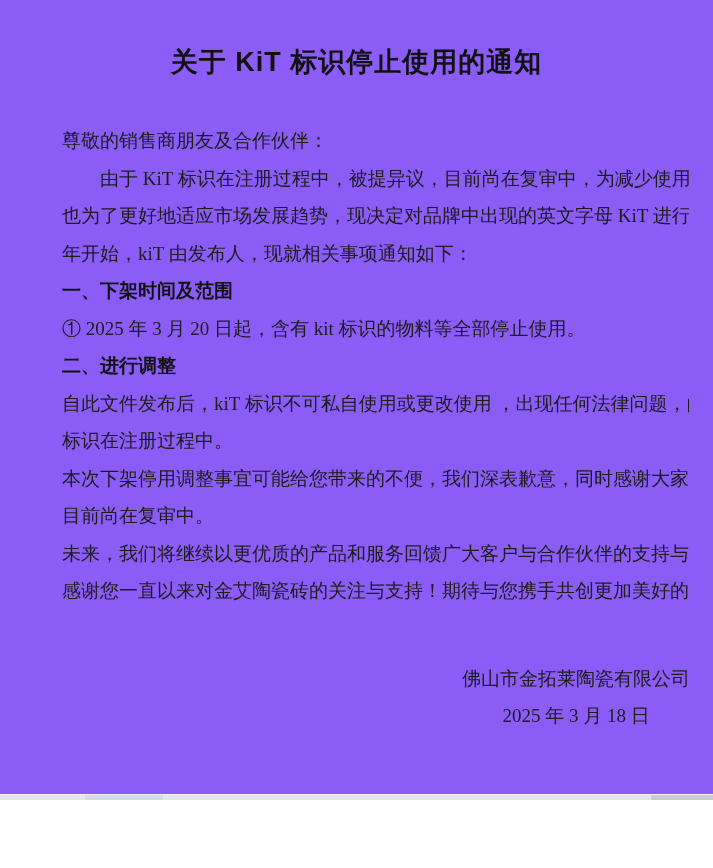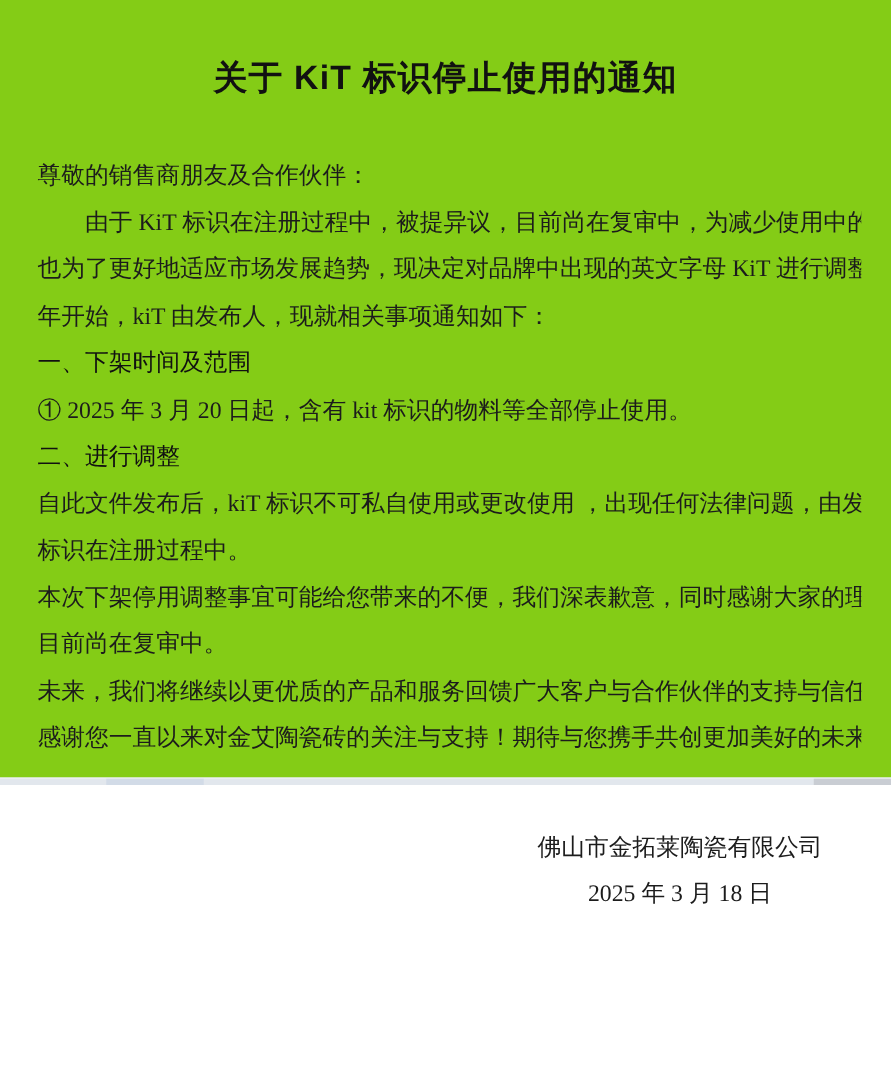--- a/index.html
+++ b/index.html
@@ -5,48 +5,49 @@
   * { margin: 0; padding: 0; box-sizing: border-box; }
   html, body {
     width: 713px; height: 868px;
     background: #ffffff;
     overflow: hidden;
     font-family: "Liberation Serif", "DejaVu Serif", serif;
     color: #1c1c1c;
   }
   .page {
     position: relative;
-    width: 713px; height: 628px;
-    background: #84cc16;
+    width: 713px; height: 800px;
+    background: #8b5cf6;
   }
   .doc-title {
     padding-top: 44px;
     text-align: center;
     font-family: "Liberation Sans", "DejaVu Sans", sans-serif;
     font-weight: 700;
     font-size: 27px;
     letter-spacing: 1px;
     color: #111111;
     white-space: pre;
   }
   .body-text {
     margin-top: 42px;
     padding-left: 30px;
     padding-right: 24px;
+    margin-left: 32px;
   }
   .line {
     font-size: 19px;
     line-height: 37.5px;
     white-space: pre;
     overflow: hidden;
   }
   .indent { text-indent: 2em; }
   .heading {
     font-family: "Liberation Sans", "DejaVu Sans", sans-serif;
-    font-weight: 400;
+    font-weight: 700;
     font-size: 19px;
     line-height: 37.5px;
     color: #111111;
     white-space: pre;
   }
   .signature {
     margin-top: 50px;
     margin-left: 318px;
     width: 392px;
     text-align: center;

